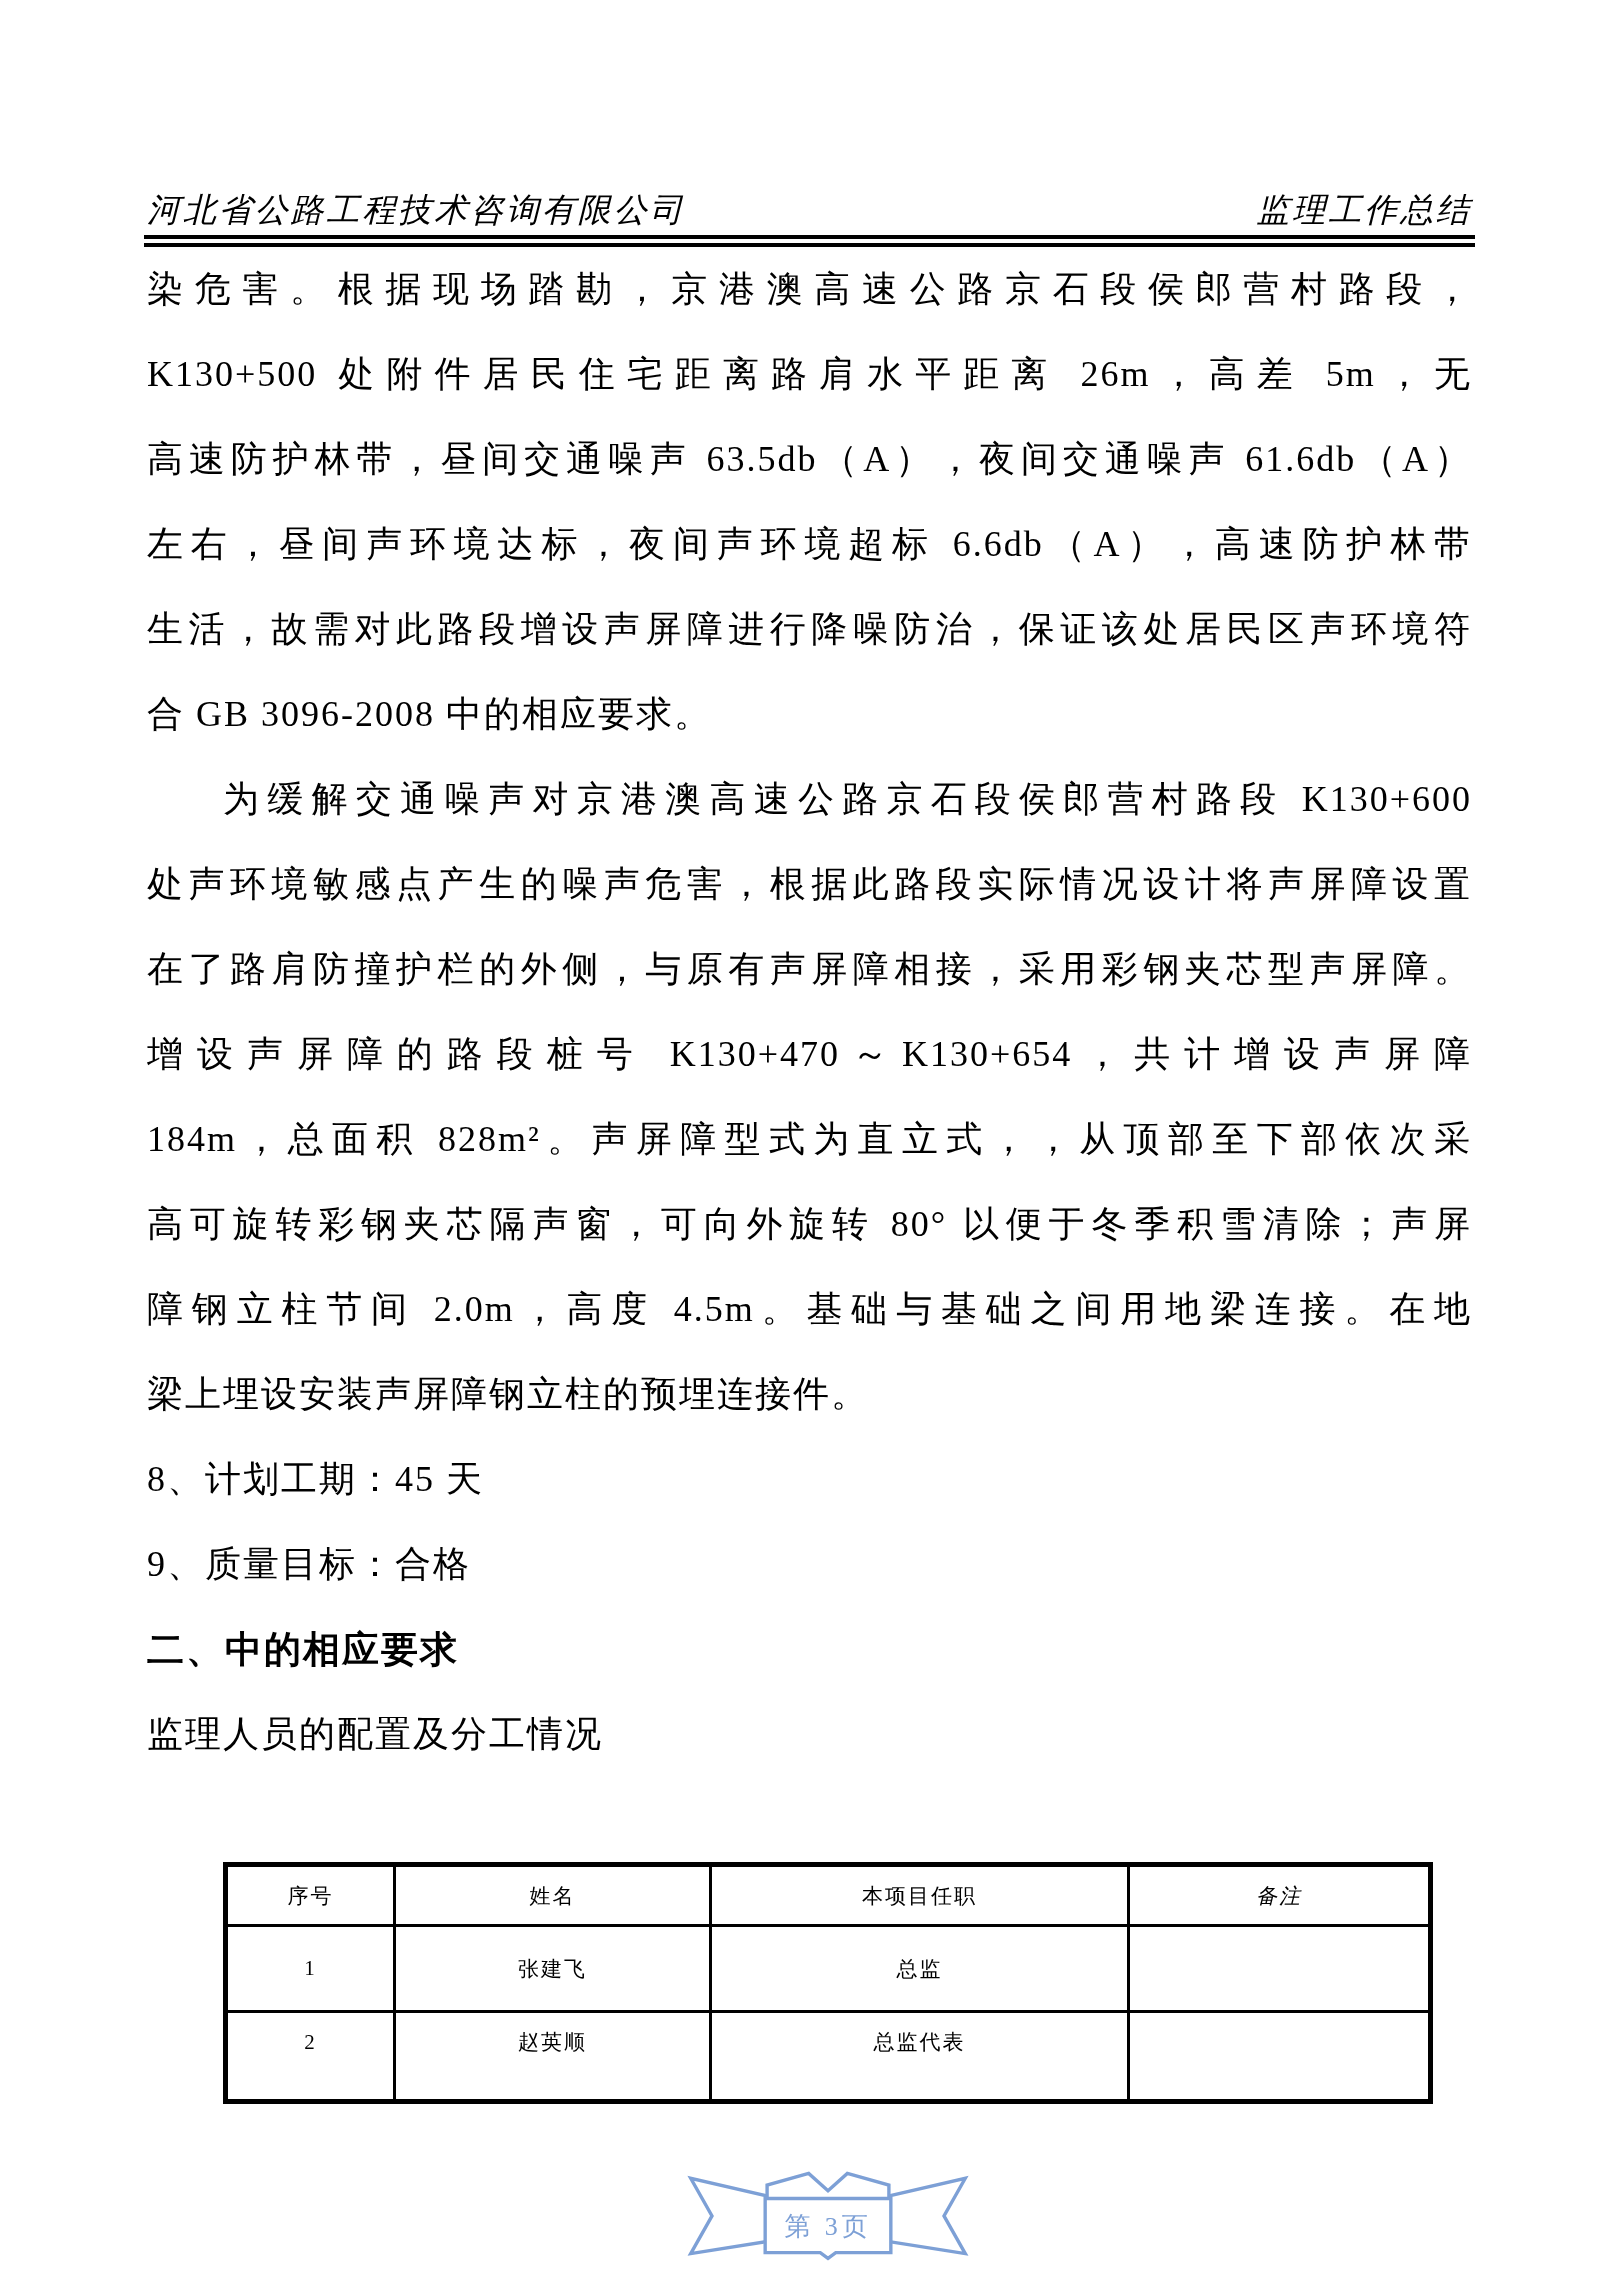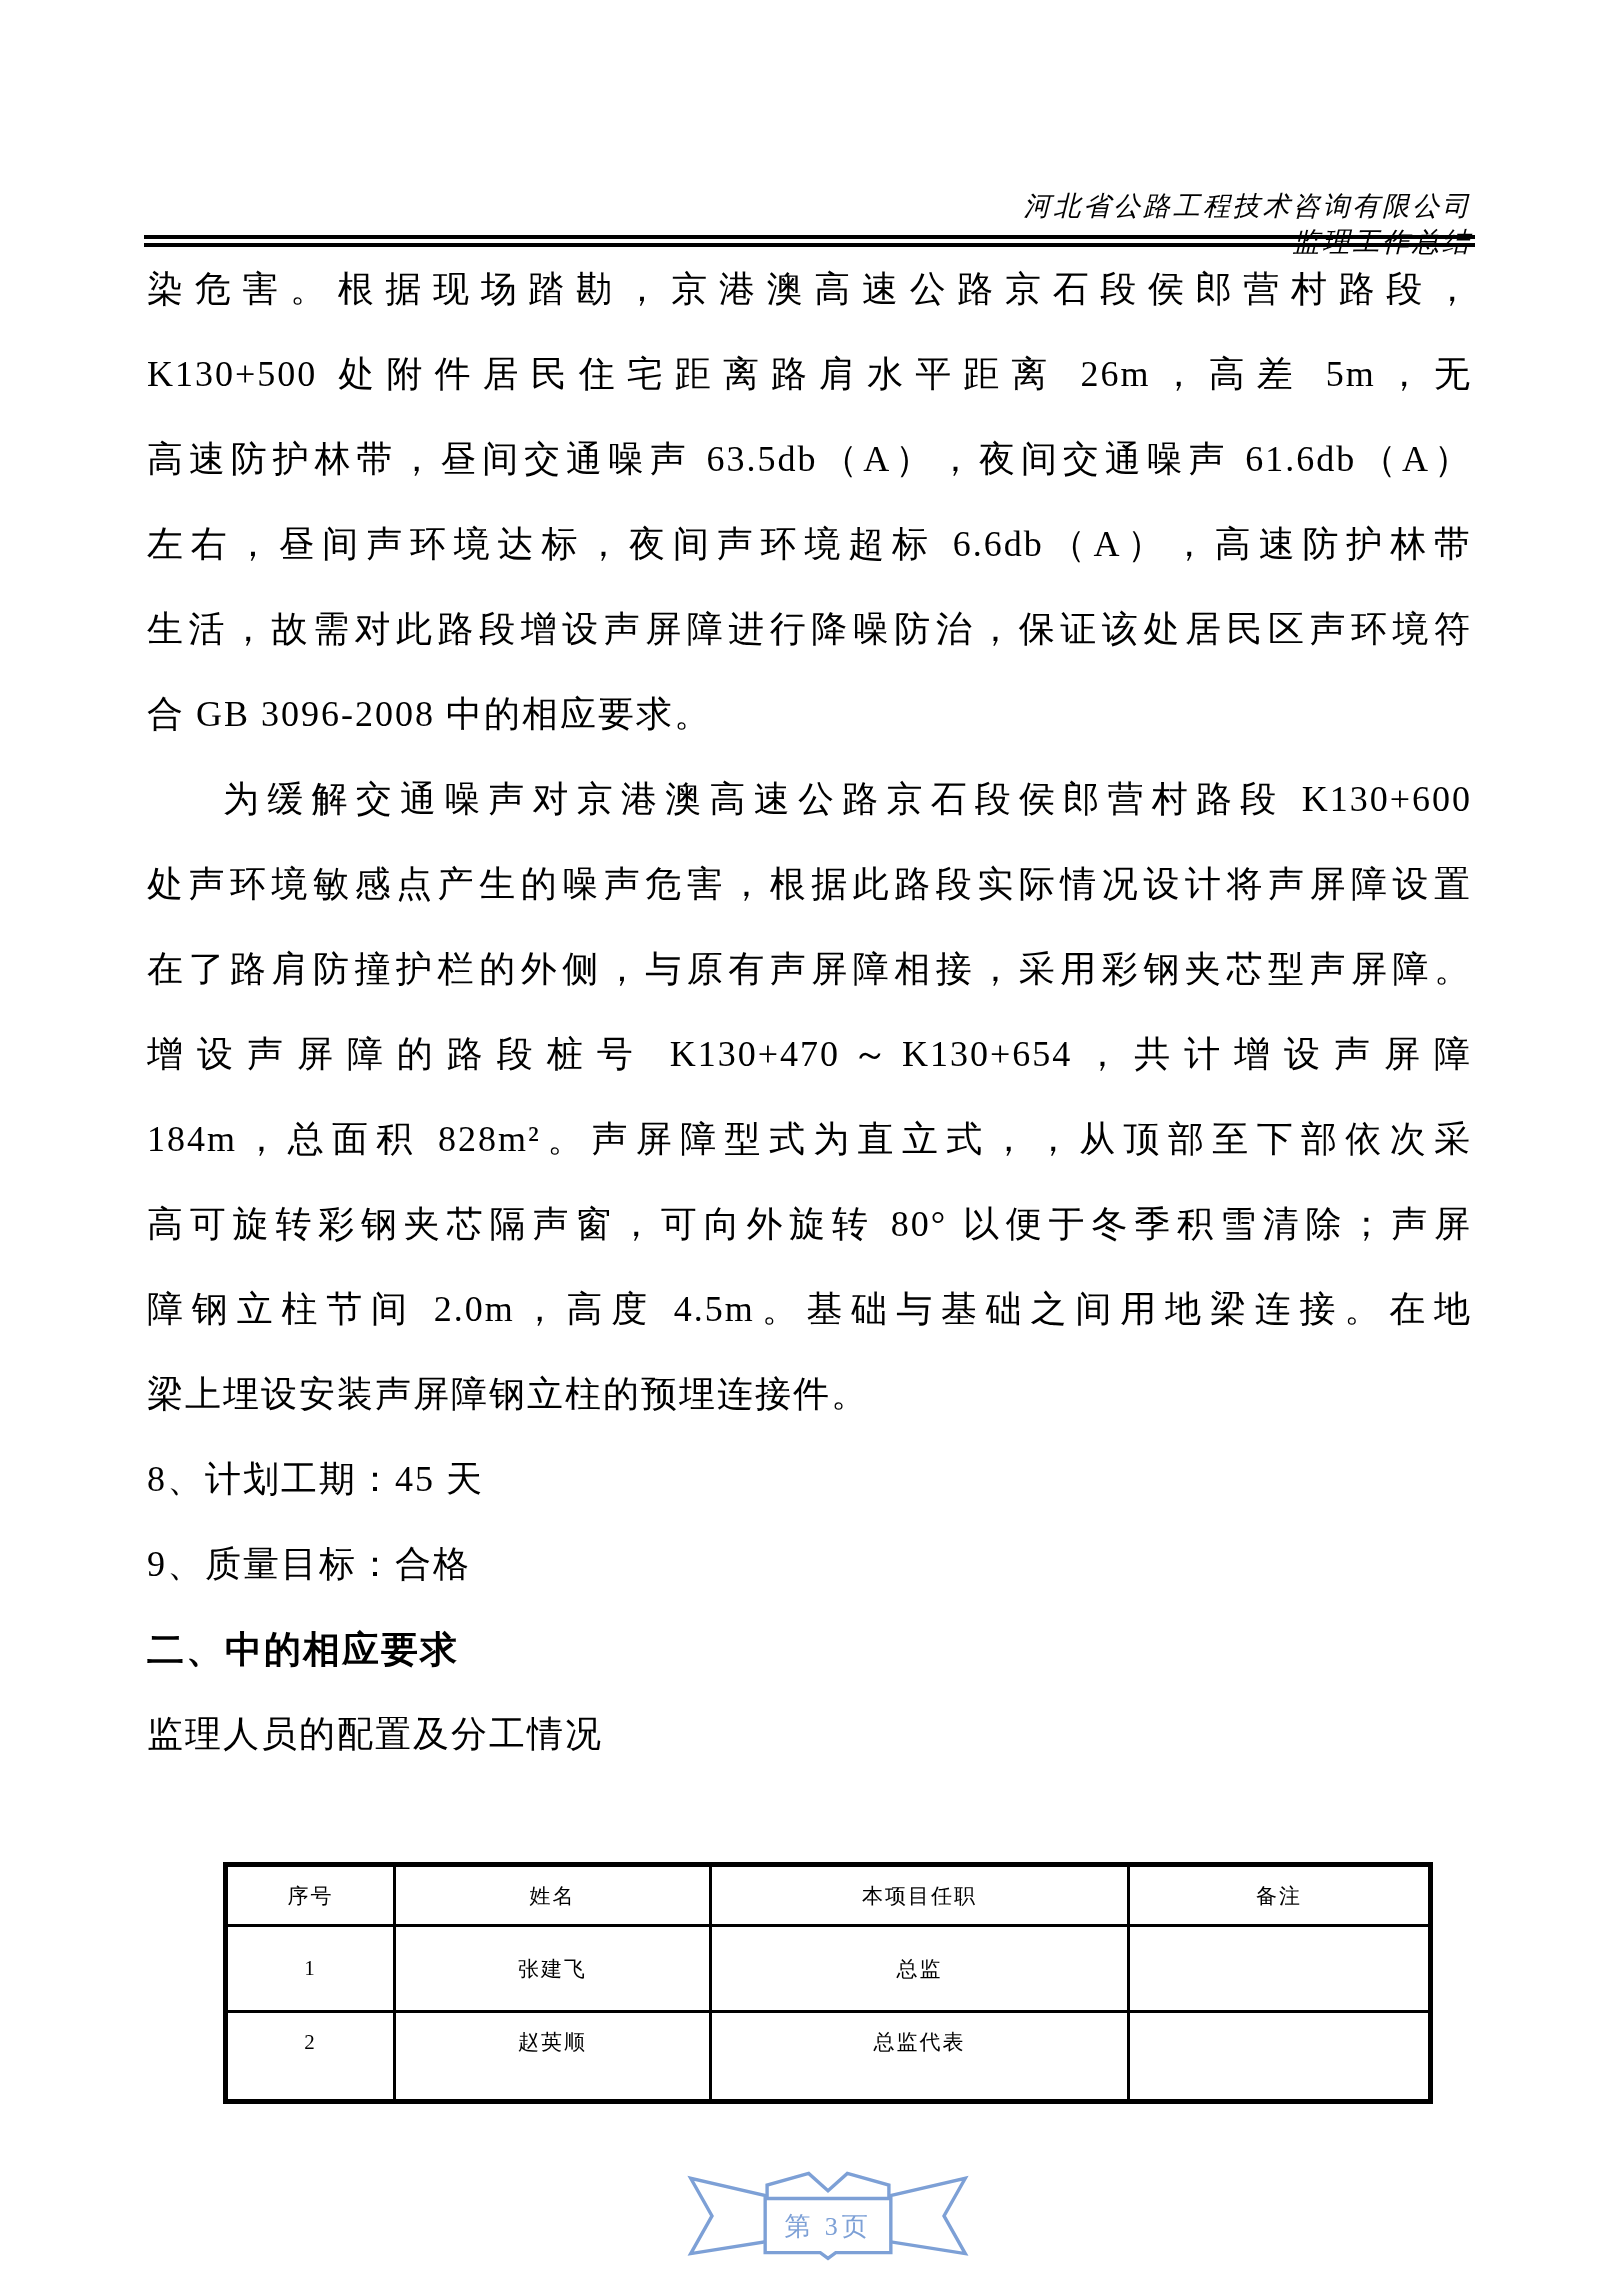--- a/index.html
+++ b/index.html
@@ -9,21 +9,21 @@
     margin:0 auto;
     background:#ffffff;
     font-family:"Liberation Serif","DejaVu Serif",serif;
     color:#000;
     overflow:hidden;
   }
   
   .header-row {
     position:absolute; top:188px; left:147px; width:1325px;
     display:flex; justify-content:space-between; align-items:flex-end;
-    font-size:27px; letter-spacing:2.9px; font-style:italic;flex-direction:column;
+    font-size:33px; letter-spacing:2.9px; font-style:italic;
   }
   .header-rule {
     position:absolute; top:235px; left:144px; width:1331px;
     height:3.9px;
     border-top:4.9px solid #000;
     border-bottom:4.9px solid #000;
   }
   
   .lines { position:absolute; top:247px; left:147px; width:1325px; }
   .line {
@@ -40,21 +40,21 @@
   table.staff { border-collapse:collapse; border:5.9px solid #000; table-layout:fixed; }
   table.staff th, table.staff td {
     border:3.9px solid #000;
     text-align:center; vertical-align:middle;
     font-size:21px; font-weight:normal; letter-spacing:2px;
     padding:0;
   }
   .col-no    { width:165px; }
   .col-name  { width:313px; }
   .col-role  { width:415px; }
-  .col-note  { width:298px; }
+  .col-note  { width:298px;font-style:italic; }
   tr.hdr  { height:61px; }
   tr.r1   { height:86px; }
   tr.r2   { height:90px; }
   table.staff td.row2cell { vertical-align:top; }
   tr.r2 td { line-height:59px; }
   
   .ribbon { position:absolute; top:2164px; left:683px; width:290px; height:100px; }
   .ribbon svg { display:block; width:100%; height:100%; }
   .ribbon text {
     font-family:"Liberation Serif","DejaVu Serif",serif;

